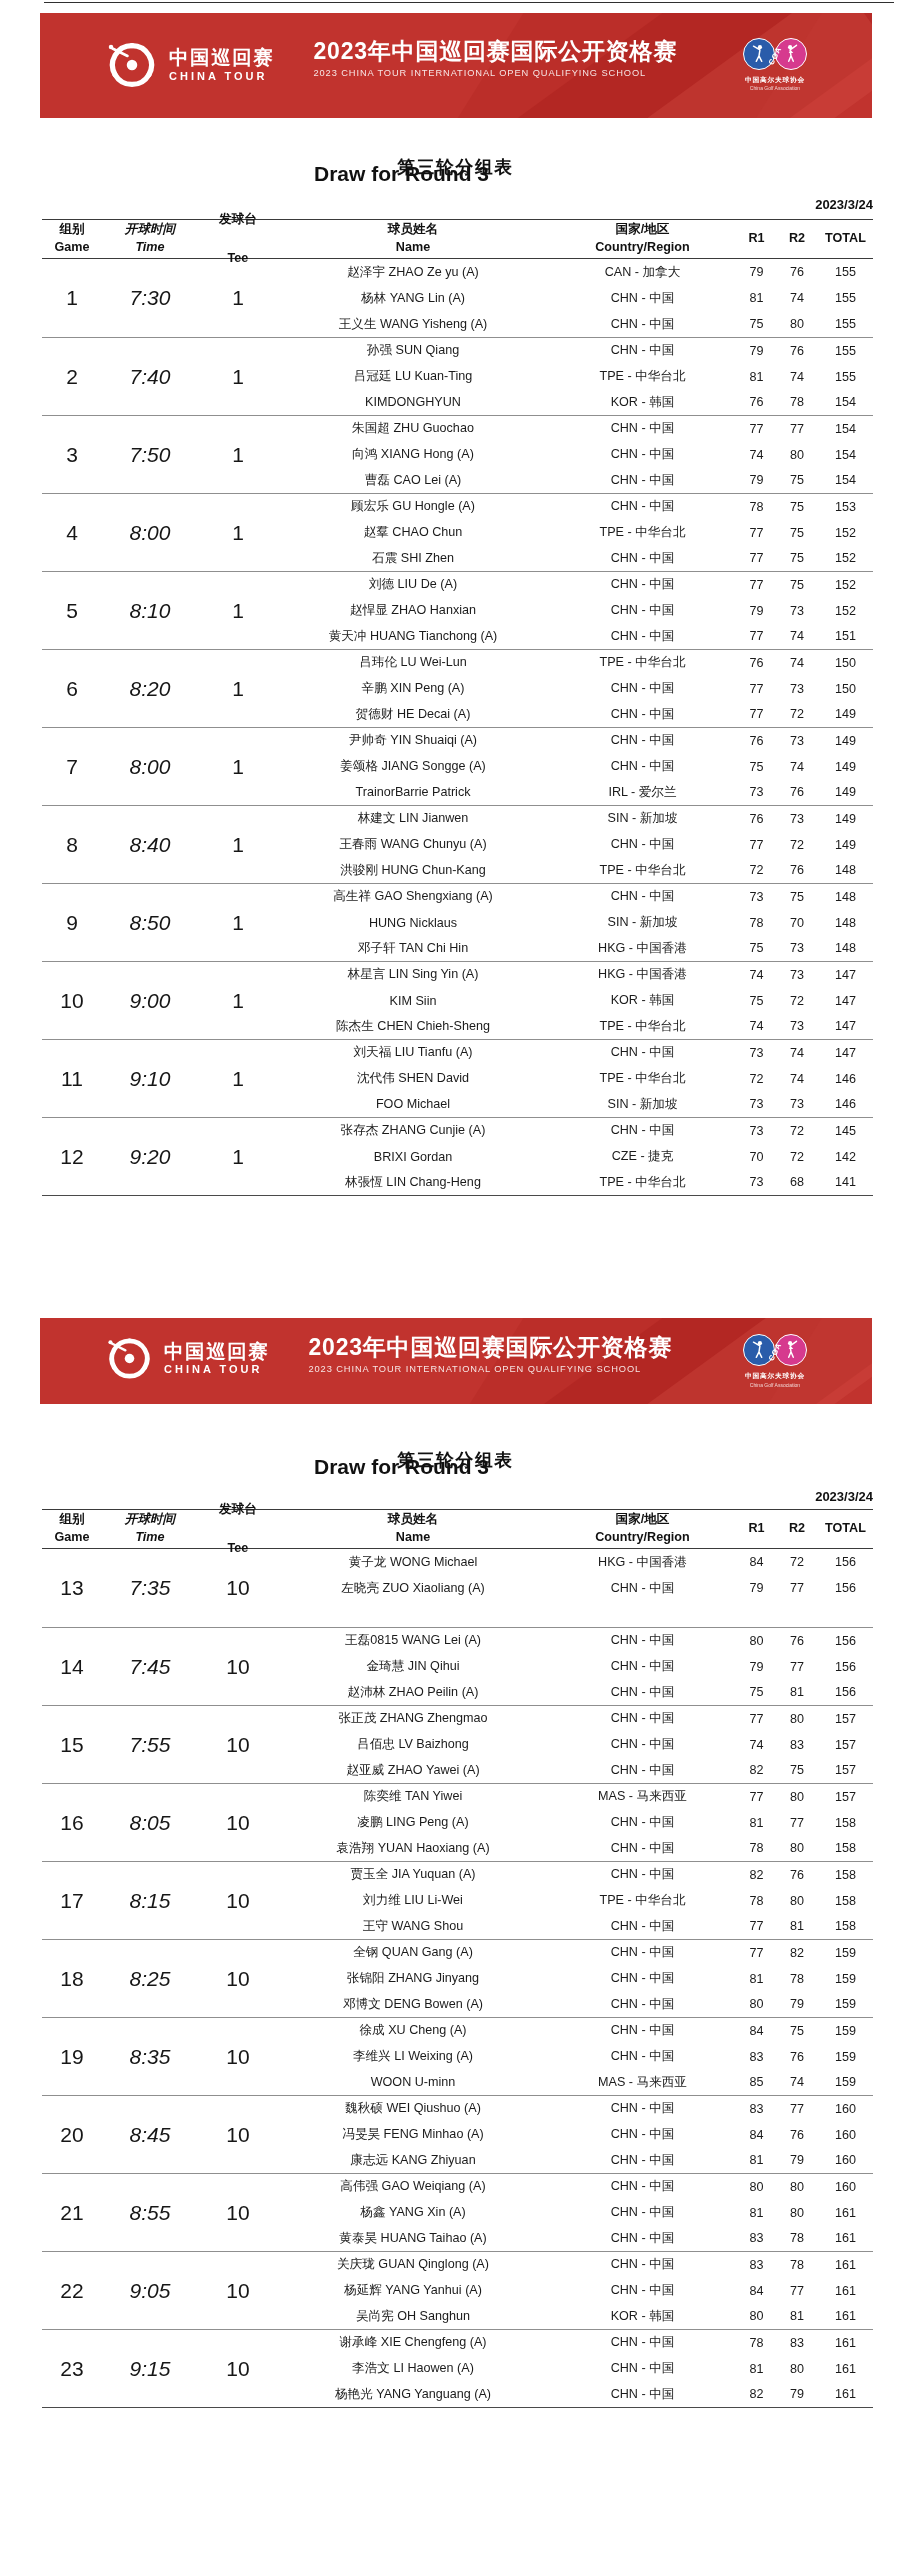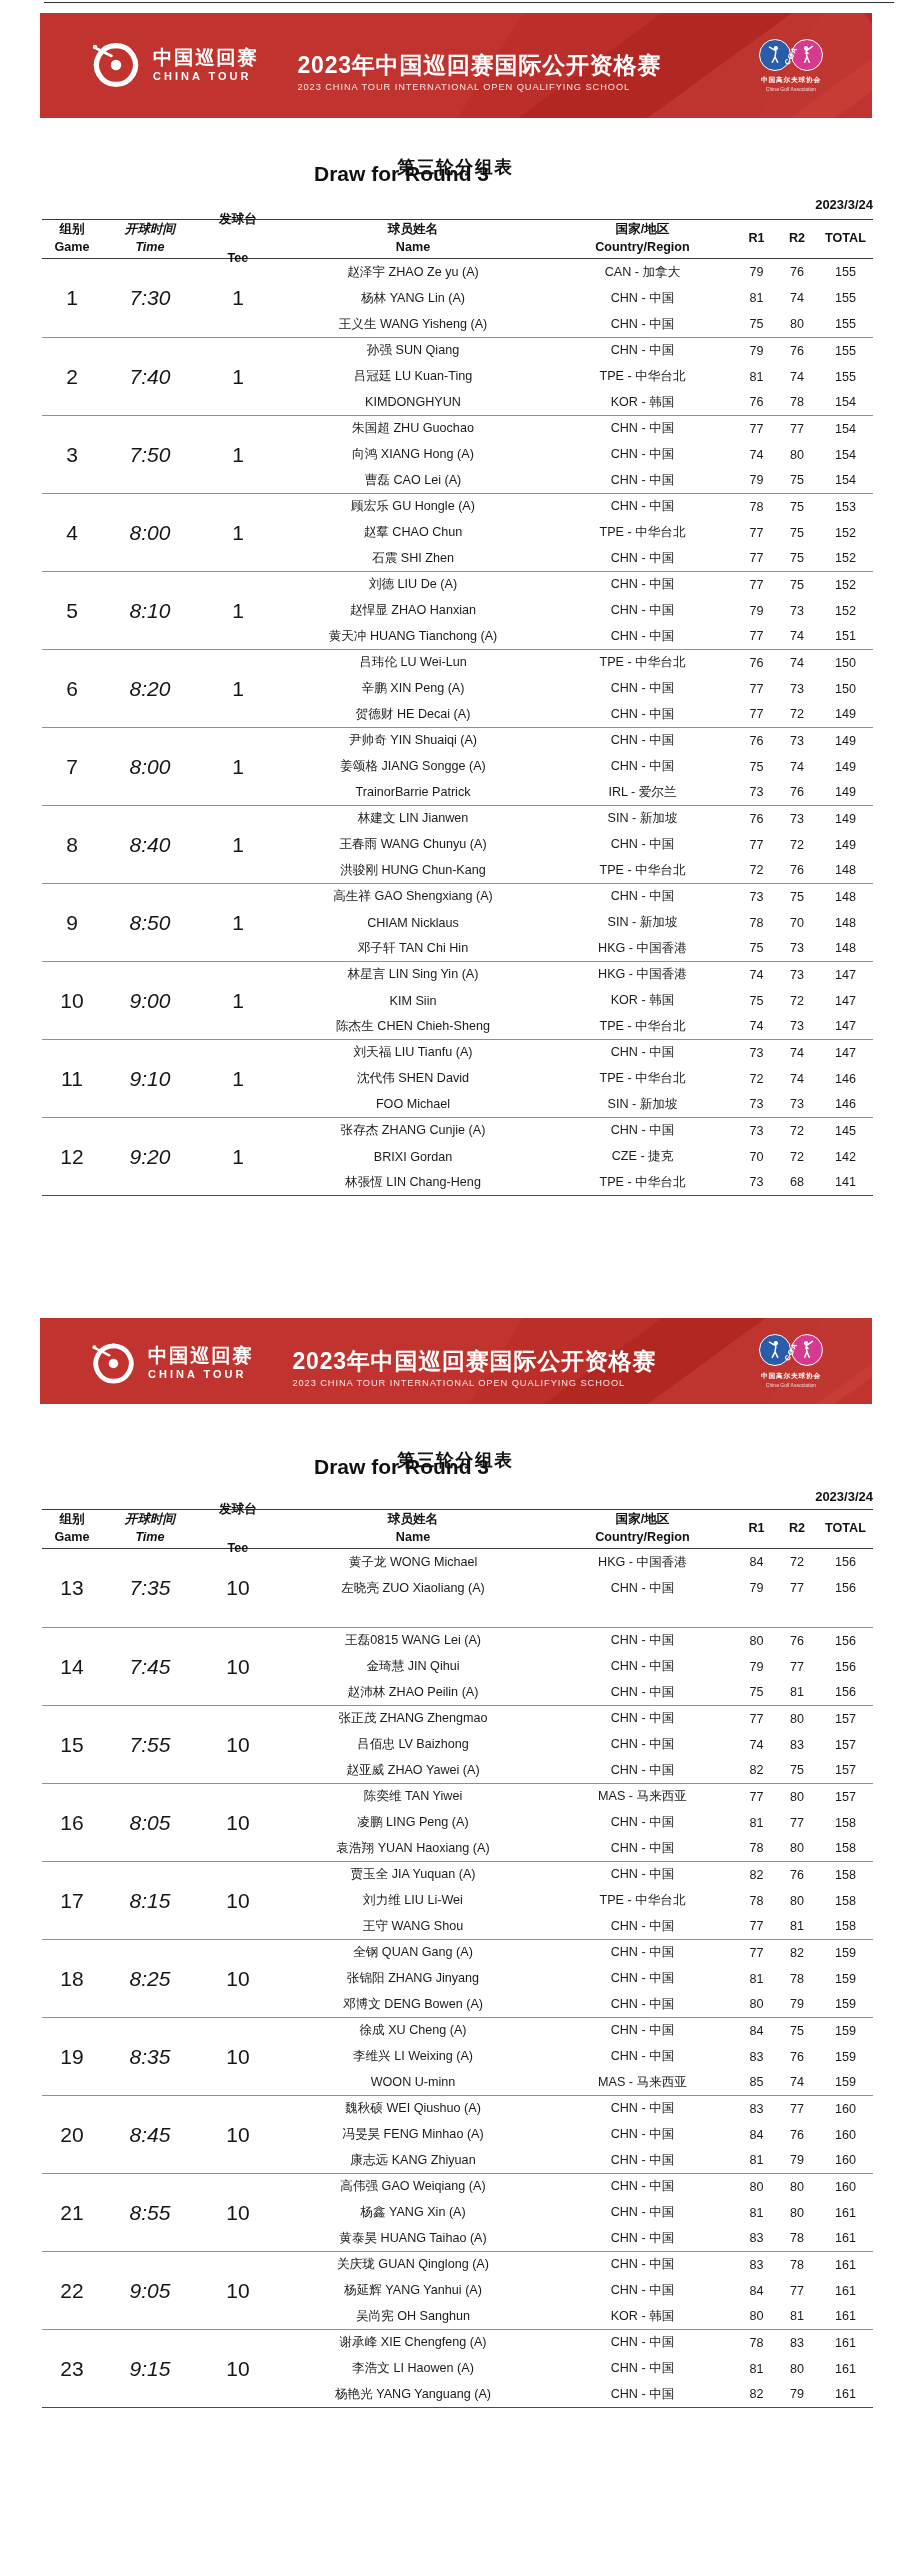--- a/index.html
+++ b/index.html
@@ -13,21 +13,21 @@
   .banner{
     left:40px;width:832px;background:#c1332e;overflow:hidden;
     display:flex;align-items:center;padding:0;box-sizing:border-box;
   }
   .banner .deco1{position:absolute;width:472px;height:160px;right:-110px;top:-42px;
     background:rgba(158,22,20,.30);transform:rotate(-36deg);}
   .banner .deco2{position:absolute;width:363px;height:110px;right:-34px;bottom:-67px;
     background:rgba(219,86,76,.28);transform:rotate(-36deg);}
   .banner .deco3{position:absolute;width:253px;height:422px;right:126px;top:-126px;
     background:rgba(172,32,28,.25);transform:rotate(32deg);}
-  .banner-inner{position:relative;display:flex;align-items:flex-end;width:100%;padding:0 49px;box-sizing:border-box;}
+  .banner-inner{position:relative;display:flex;align-items:flex-start;width:100%;padding:0 65px;box-sizing:border-box;}
   .ct-logo{display:flex;align-items:center;gap:10px;flex:0 0 auto;}
   .ct-logo svg{display:block;}
   .ct-logo-text .cn{font-size:19.4px;font-weight:700;color:#fff;letter-spacing:1.7px;line-height:1.1;}
   .ct-logo-text .en{font-size:11px;font-weight:700;color:#fff;letter-spacing:3px;line-height:1.3;}
   .banner-title{margin-left:39px;flex:0 0 auto;}
   .banner-title .cn{font-size:23px;font-weight:700;color:#fff;letter-spacing:0.8px;line-height:1.15;}
   .banner-title .en{font-size:9.3px;font-weight:400;color:rgba(255,255,255,.88);letter-spacing:0.9px;margin-top:3.4px;}
   .cga{margin-left:auto;flex:0 0 auto;text-align:center;position:relative;}
   .cga-circles{position:relative;width:64px;height:35px;margin:0 auto;}
   .cga-circ{position:absolute;top:0;width:32px;height:32px;border-radius:50%;border:1.7px solid #fff;box-sizing:border-box;
@@ -380,21 +380,21 @@
       <div class="bignum c-tee">1</div>
       <div class="players">
         <div class="player-row">
           <div class="pc c-name">高生祥 GAO Shengxiang (A)</div>
           <div class="pc c-country">CHN - 中国</div>
           <div class="pc c-r1">73</div>
           <div class="pc c-r2">75</div>
           <div class="pc c-total">148</div>
         </div>
         <div class="player-row">
-          <div class="pc c-name">CHIAM Nicklaus</div>
+          <div class="pc c-name">HUNG Nicklaus</div>
           <div class="pc c-country">SIN - 新加坡</div>
           <div class="pc c-r1">78</div>
           <div class="pc c-r2">70</div>
           <div class="pc c-total">148</div>
         </div>
         <div class="player-row">
           <div class="pc c-name">邓子轩 TAN Chi Hin</div>
           <div class="pc c-country">HKG - 中国香港</div>
           <div class="pc c-r1">75</div>
           <div class="pc c-r2">73</div>

